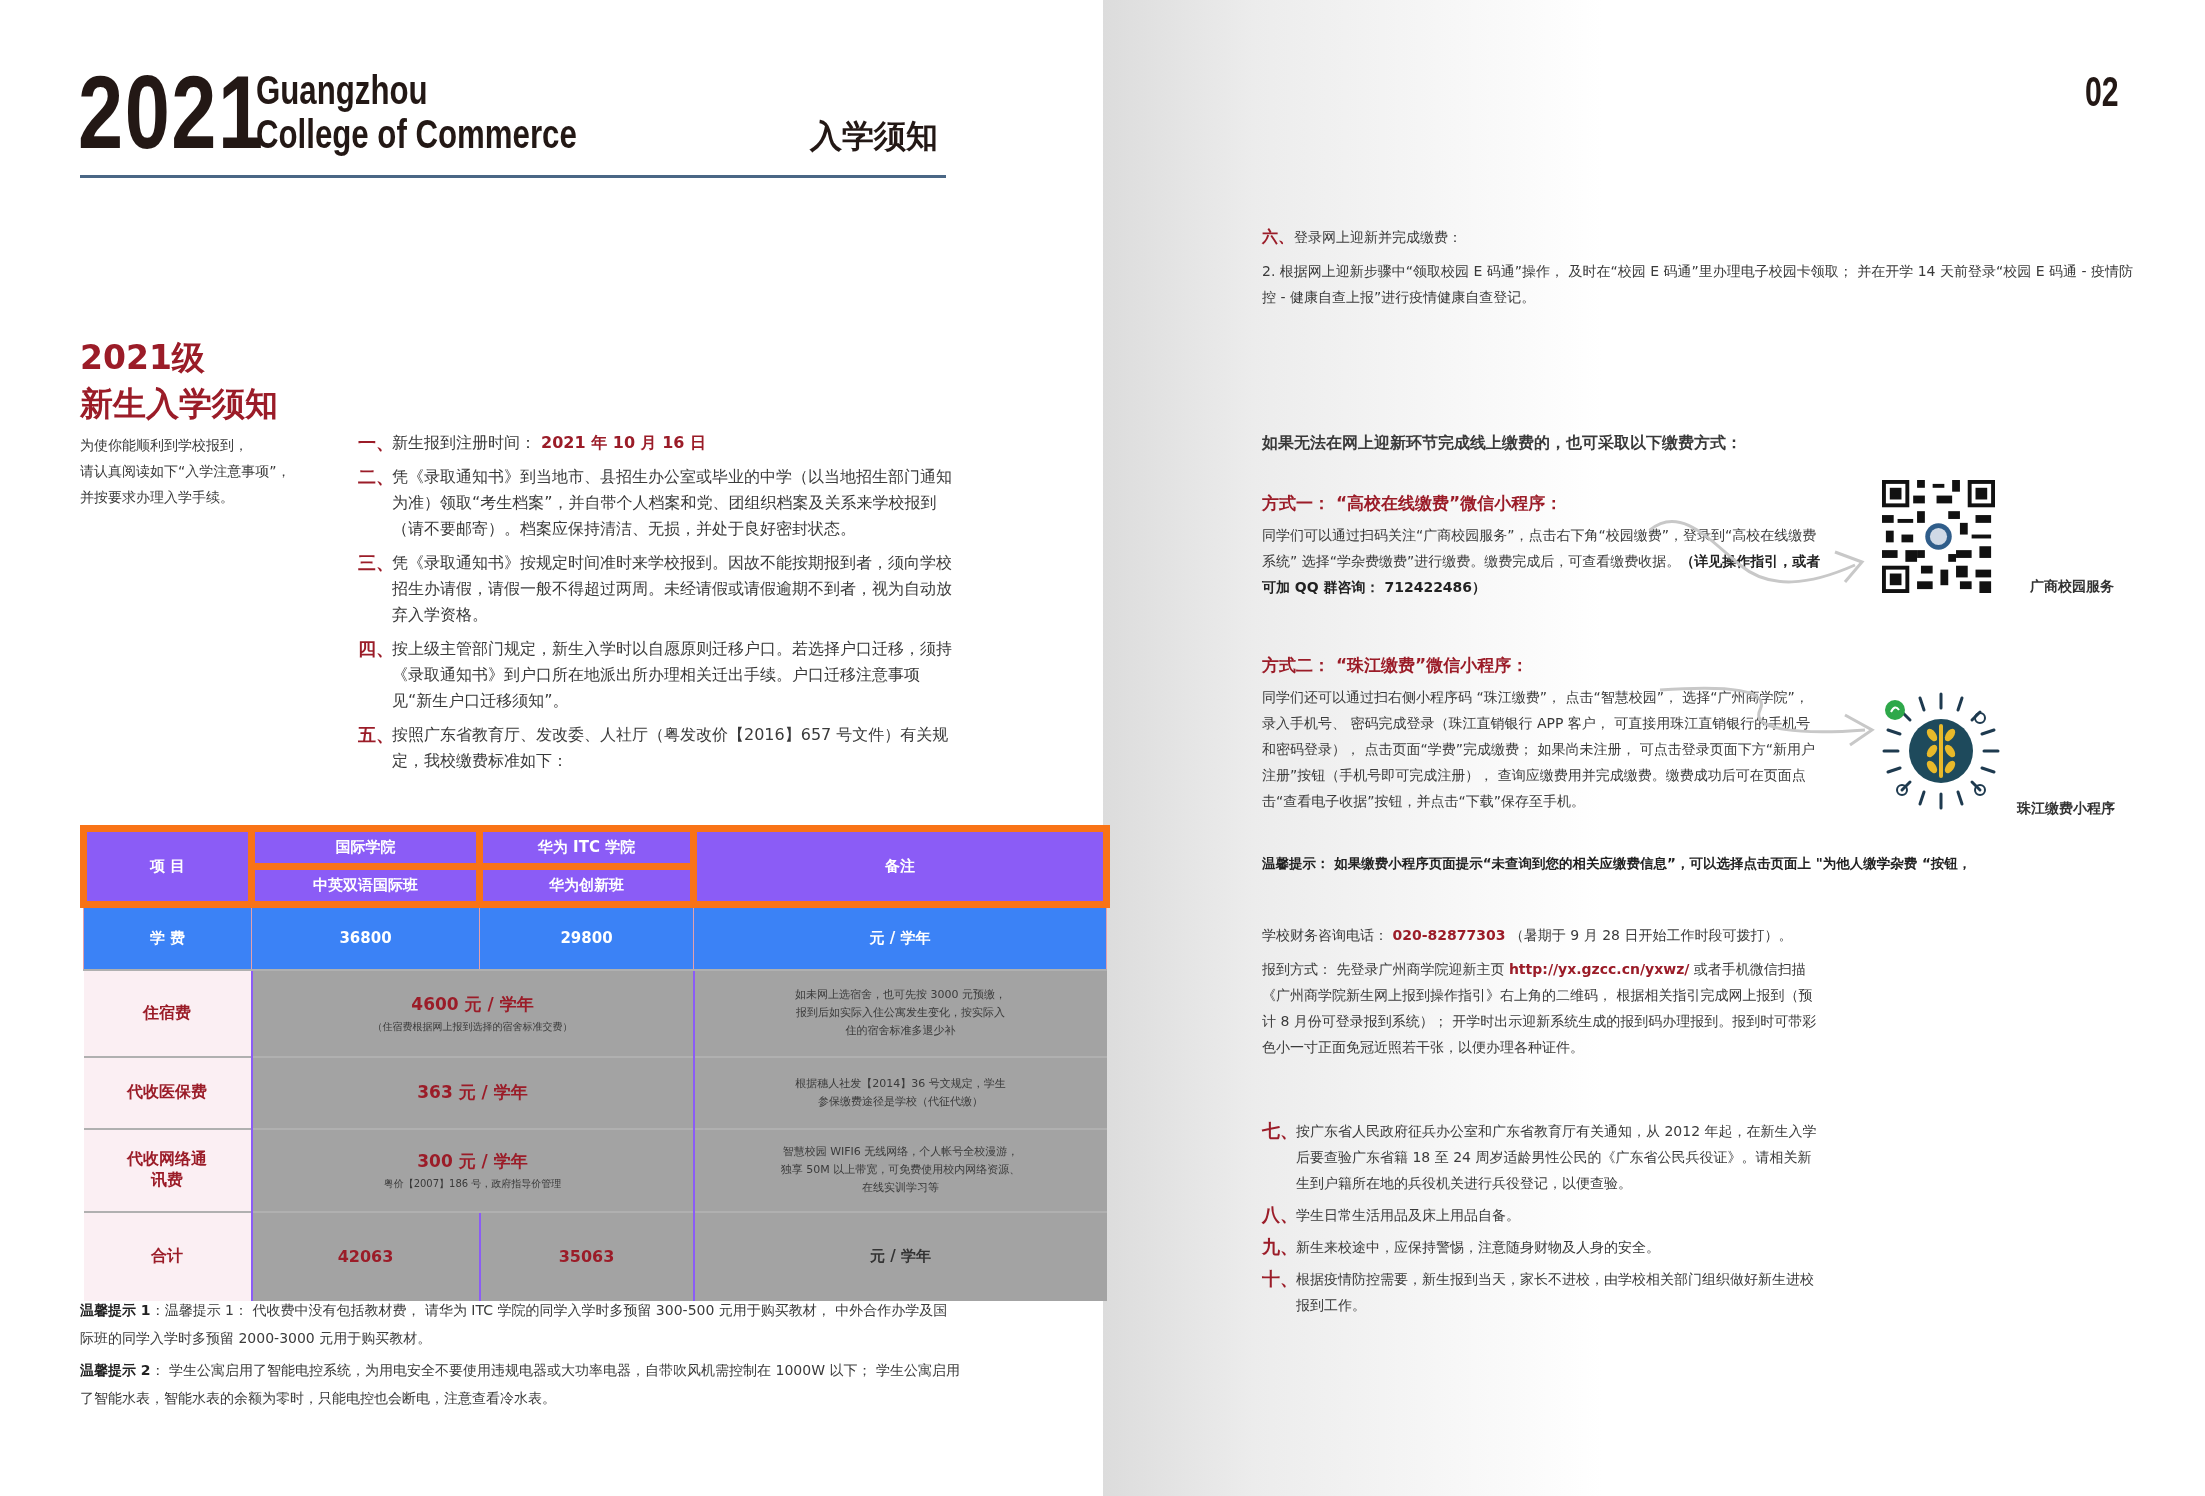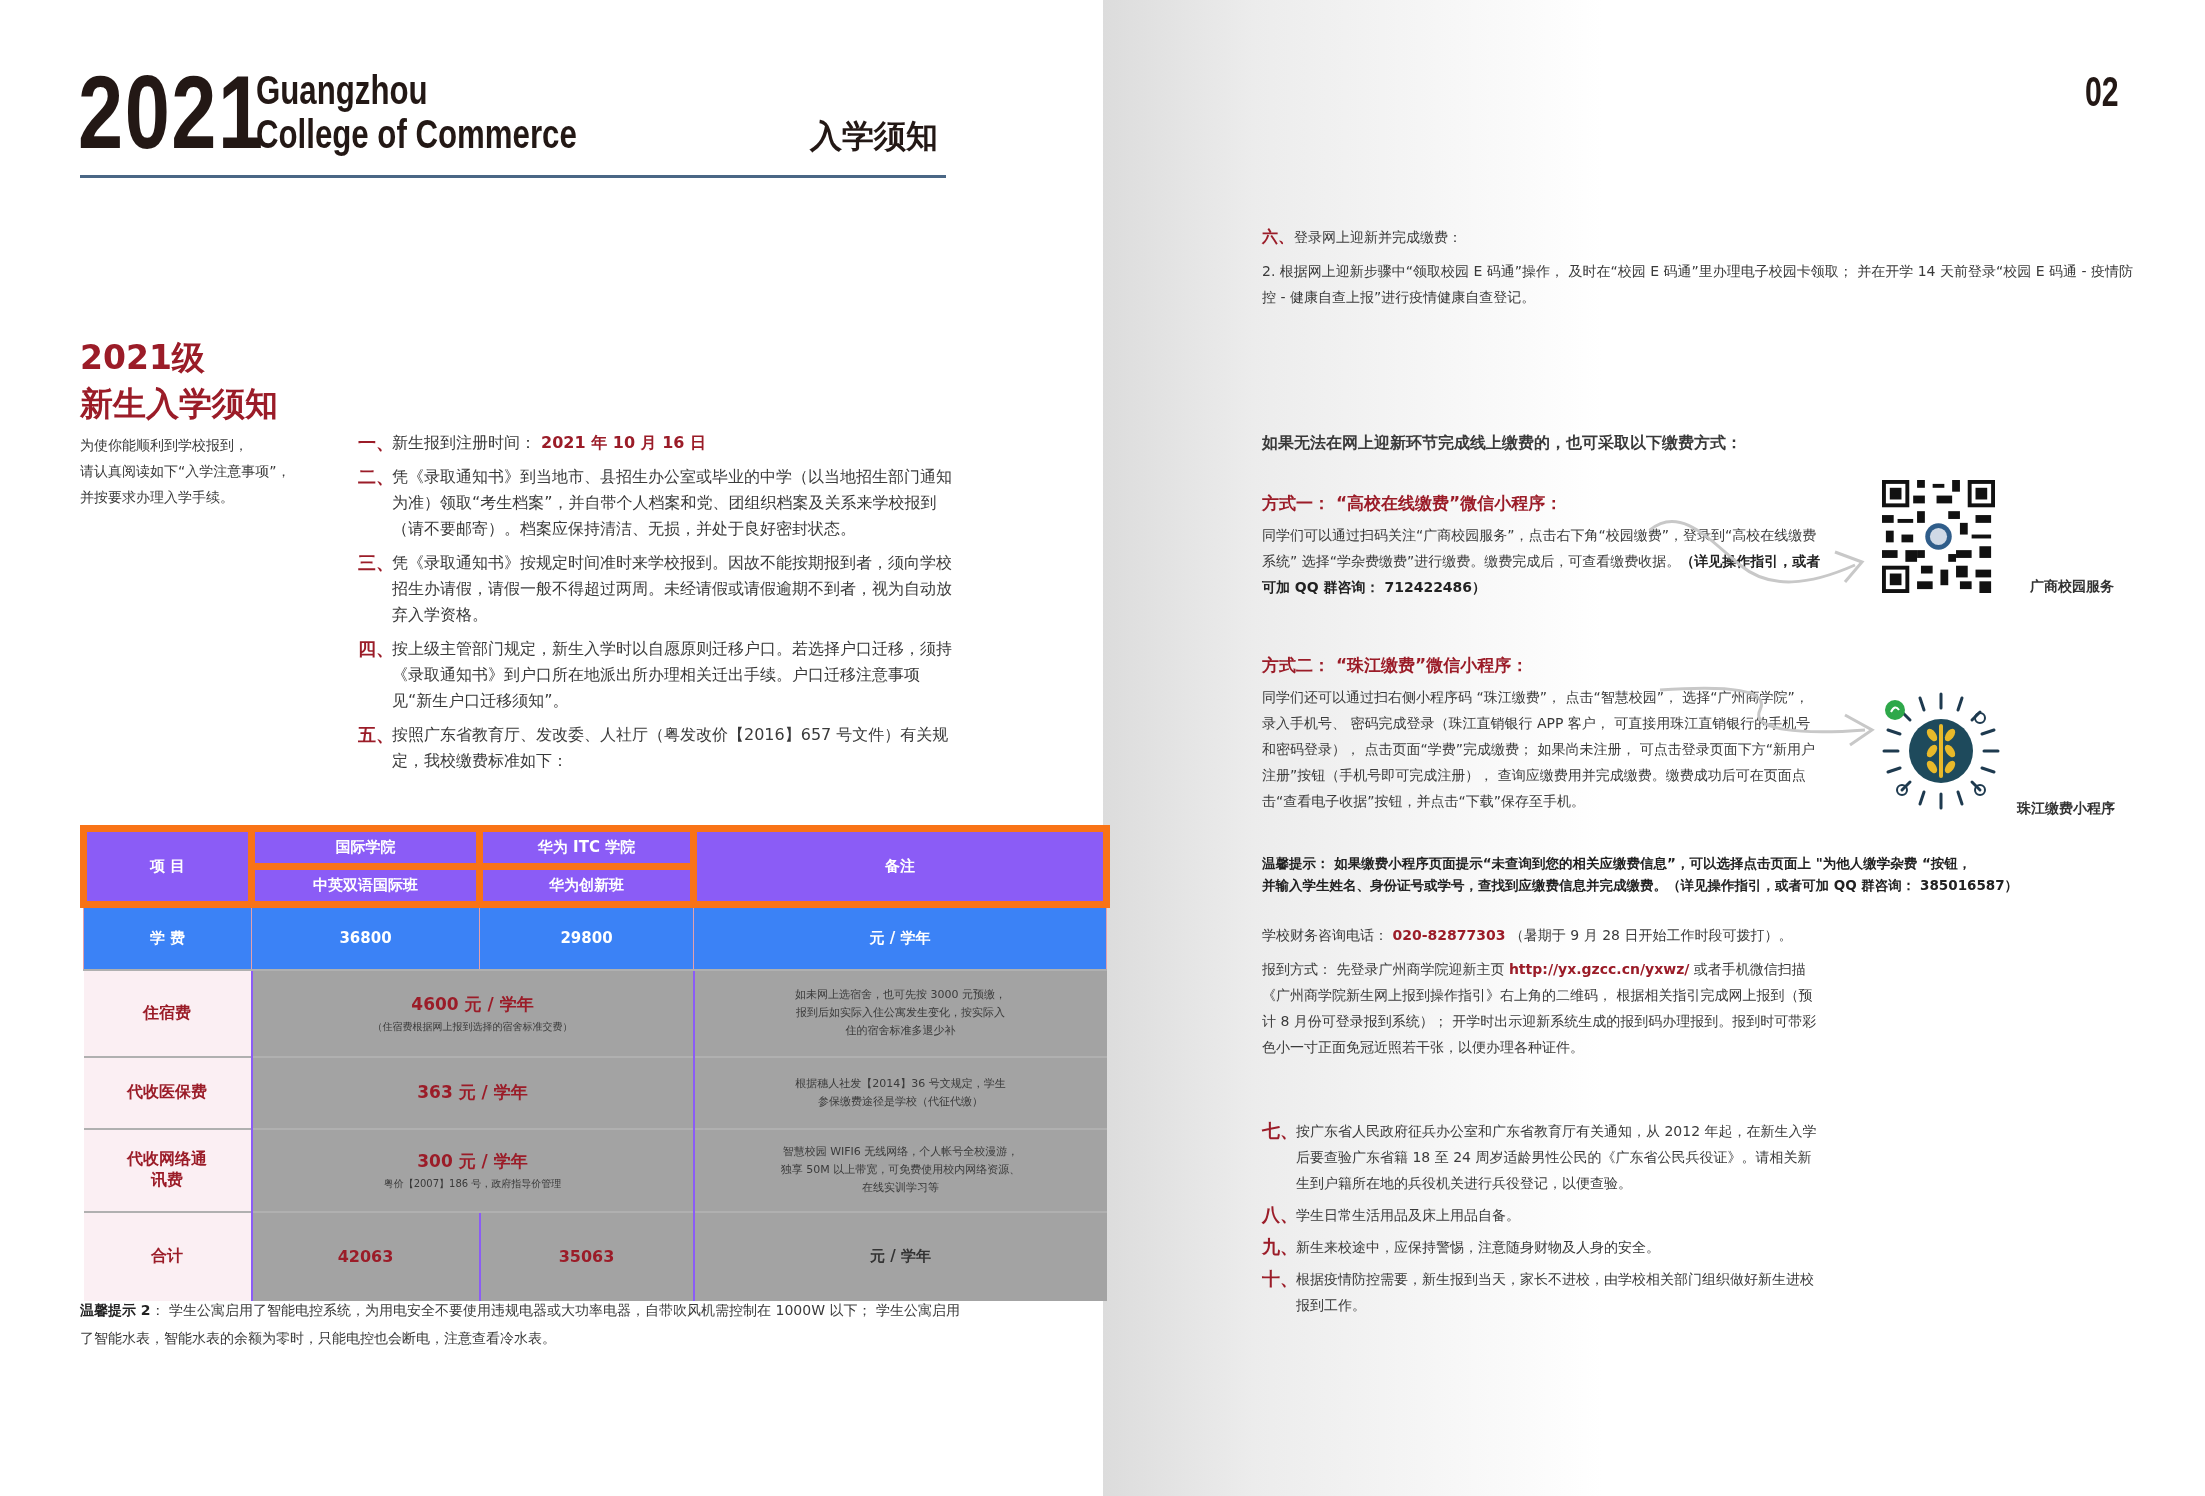--- a/index.html
+++ b/index.html
@@ -196,20 +196,21 @@
   <tr class="body-row" style="height:89px">
     <td class="label">合计</td>
     <td class="amt" style="font-size:16px">42063</td>
     <td class="amt" style="font-size:16px">35063</td>
     <td class="bold" style="color:#333">元 / 学年</td>
   </tr>
 </tbody>
   </table>
 
 <div class="abs footnotes">
+  <p><span class="bold" style="color:#222">温馨提示 1</span><span>：温馨提示 1： 代收费中没有包括教材费， 请华为 ITC 学院的同学入学时多预留 300-500 元用于购买教材， 中外合作办学及国际班的同学入学时多预留 2000-3000 元用于购买教材。</span></p>
   <p><span class="bold" style="color:#222">温馨提示 2</span><span>： 学生公寓启用了智能电控系统，为用电安全不要使用违规电器或大功率电器，自带吹风机需控制在 1000W 以下； 学生公寓启用了智能水表，智能水表的余额为零时，只能电控也会断电，注意查看冷水表。</span></p>
 </div>
 
 <div class="abs right" style="top:224px;">
   <p style="margin-bottom:8px"><span class="red bold" style="font-size:16px">六、</span><span>登录网上迎新并完成缴费：</span></p>
   <p>2. 根据网上迎新步骤中“领取校园 E 码通”操作， 及时在“校园 E 码通”里办理电子校园卡领取； 并在开学 14 天前登录“校园 E 码通 - 疫情防控 - 健康自查上报”进行疫情健康自查登记。</p>
 </div>
 
 <div class="abs right red bold" style="top:430px; font-size:16px;">如果无法在网上迎新环节完成线上缴费的，也可采取以下缴费方式：</div>
 
@@ -311,21 +312,20 @@
     <path d="M11 22 q4 -8 8 -2" stroke="#fff" stroke-width="2" fill="none"></path>
     <circle cx="100" cy="28" r="5" fill="none" stroke="#1e3a4f" stroke-width="2"></circle>
     <circle cx="22" cy="100" r="5" fill="none" stroke="#1e3a4f" stroke-width="2"></circle>
     <circle cx="100" cy="100" r="5" fill="none" stroke="#1e3a4f" stroke-width="2"></circle>
   </svg>
 </div>
 <div class="abs qr-label" style="left:2017px; top:800px;">珠江缴费小程序</div>
 
 <div class="abs right bold" style="top:852px; width:940px; font-size:13.5px; line-height:22px; color:#222;">
   <div>温馨提示： 如果缴费小程序页面提示“未查询到您的相关应缴费信息”，可以选择点击页面上 "为他人缴学杂费 “按钮，</div>
-  <div>并输入学生姓名、身份证号或学号，查找到应缴费信息并完成缴费。（详见操作指引，或者可加 QQ 群咨询： 385016587）</div>
 </div>
 
 <div class="abs right" style="top:922px; width:560px;">
   <p style="margin-bottom:8px"><span>学校财务咨询电话： </span><span class="link">020-82877303</span><span> （暑期于 9 月 28 日开始工作时段可拨打）。</span></p>
   <p><span>报到方式： 先登录广州商学院迎新主页 </span><span class="link">http://yx.gzcc.cn/yxwz/</span><span> 或者手机微信扫描《广州商学院新生网上报到操作指引》右上角的二维码， 根据相关指引完成网上报到（预计 8 月份可登录报到系统）； 开学时出示迎新系统生成的报到码办理报到。报到时可带彩色小一寸正面免冠近照若干张，以便办理各种证件。</span></p>
 </div>
 
 <div class="abs right" style="top:1118px; width:560px;">
   <div class="li" style="margin-bottom:6px">
     <span class="num">七、</span>

